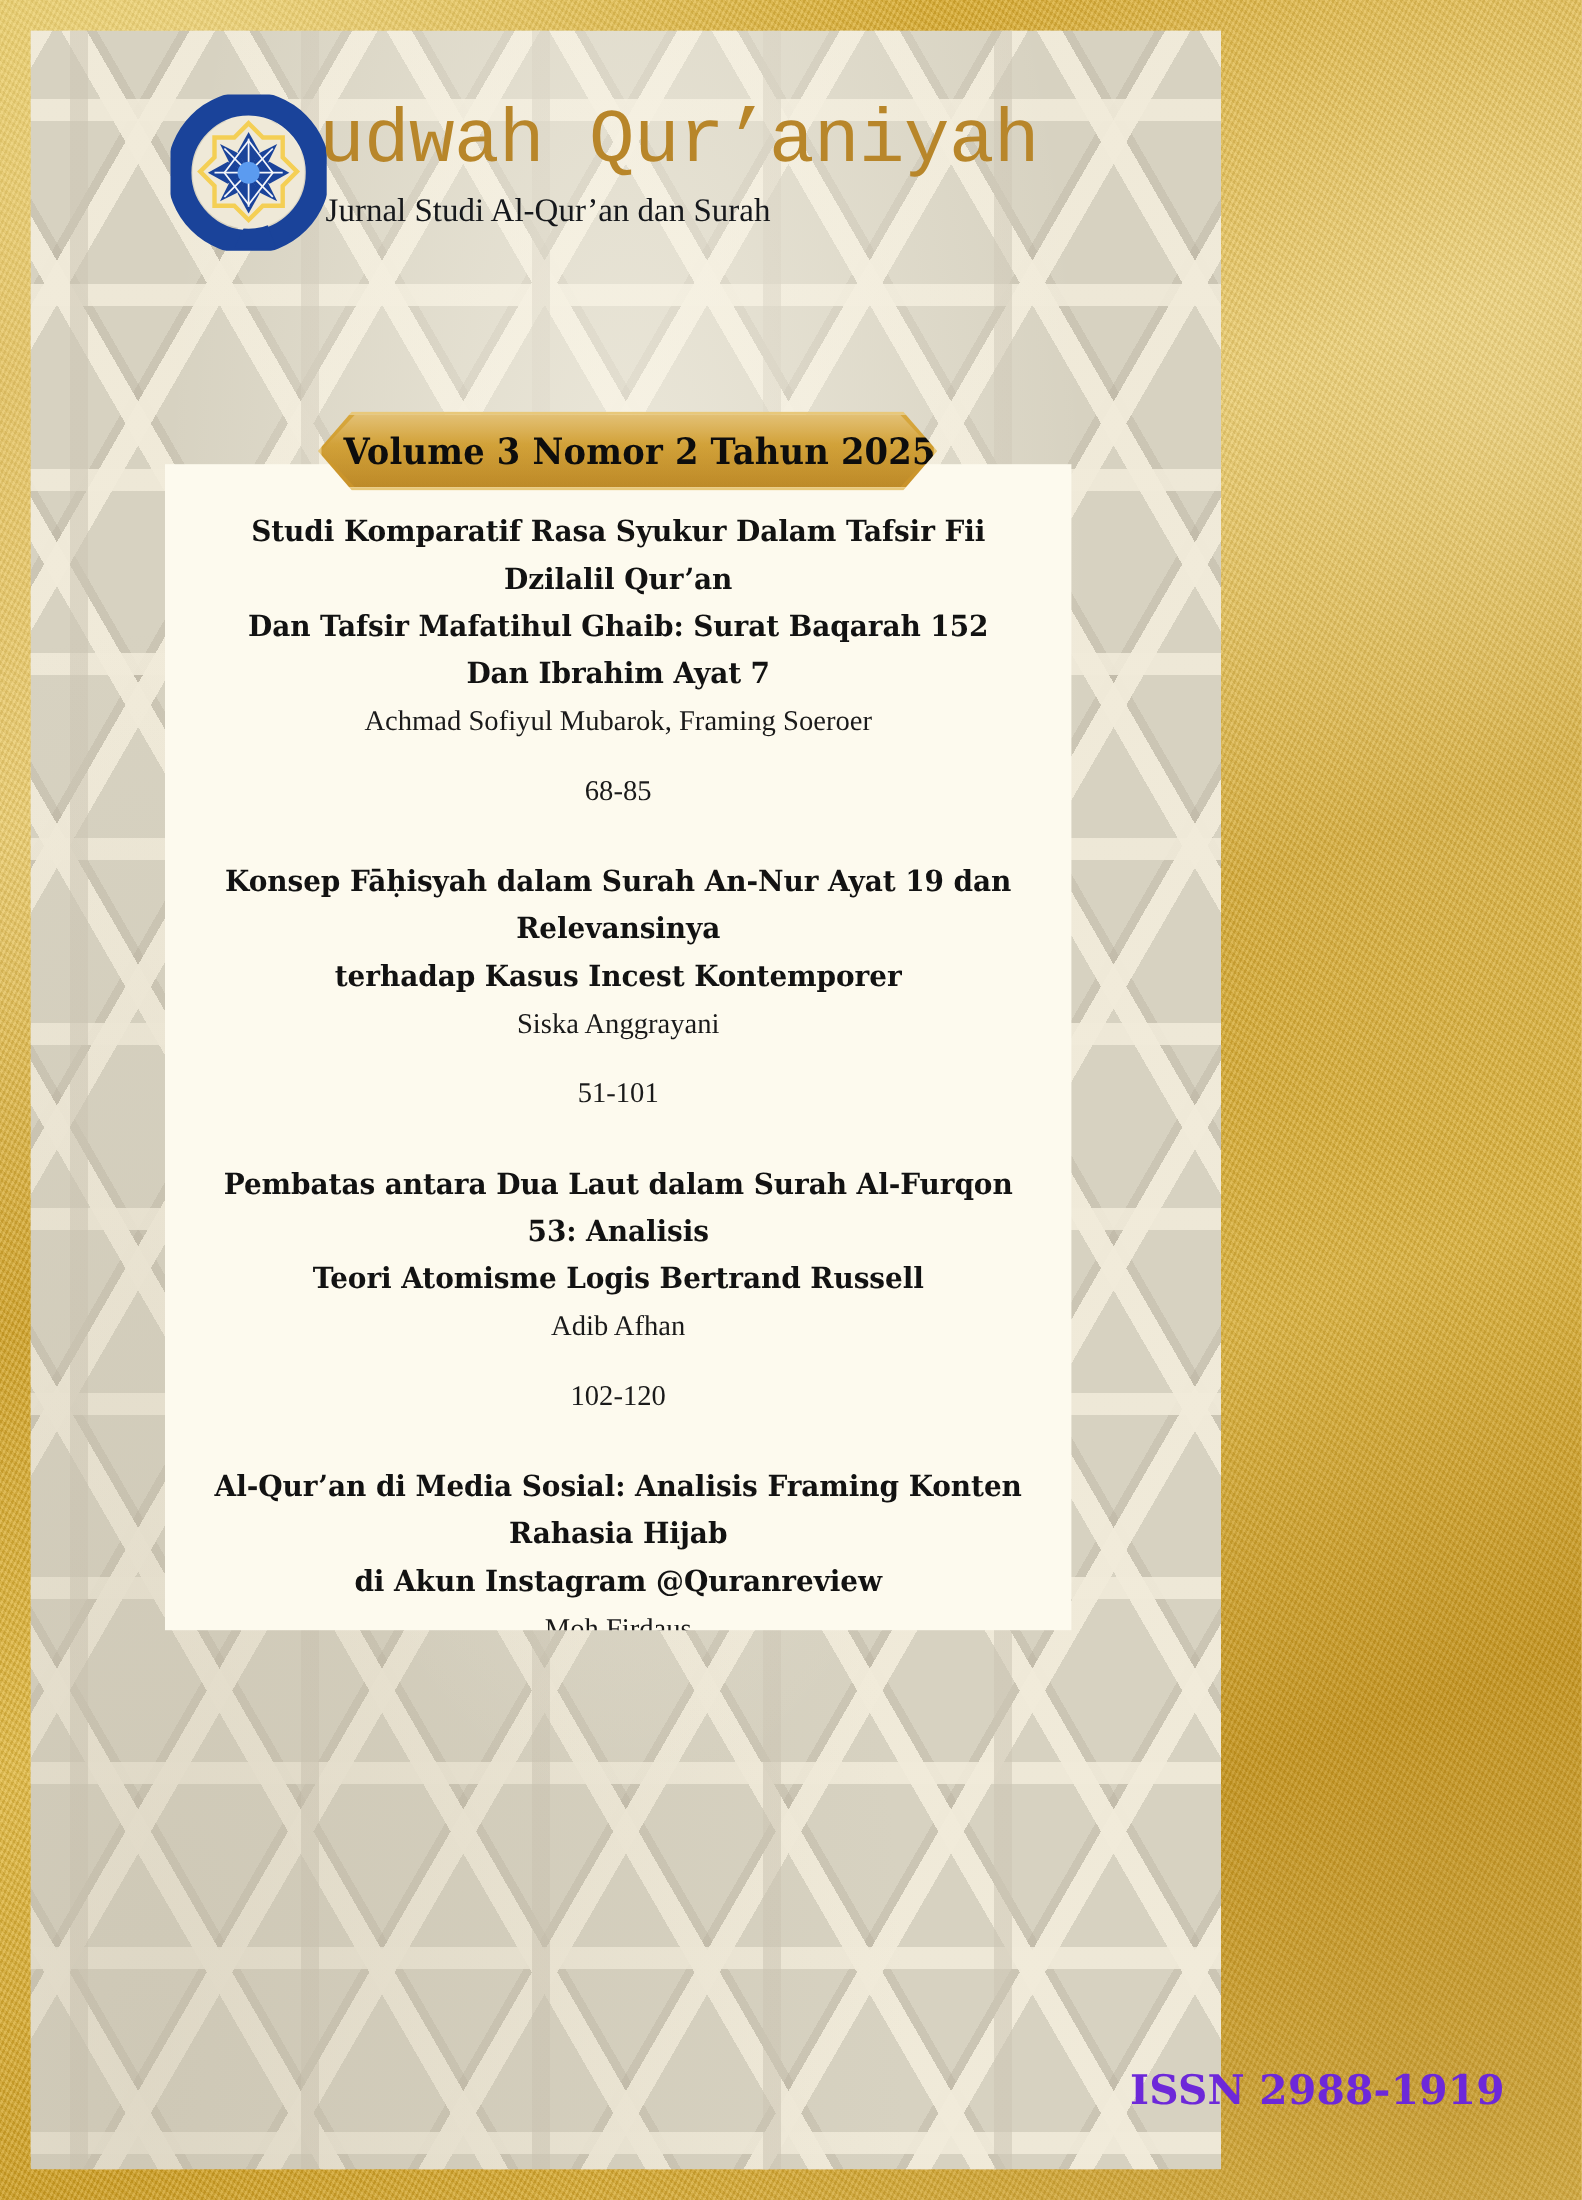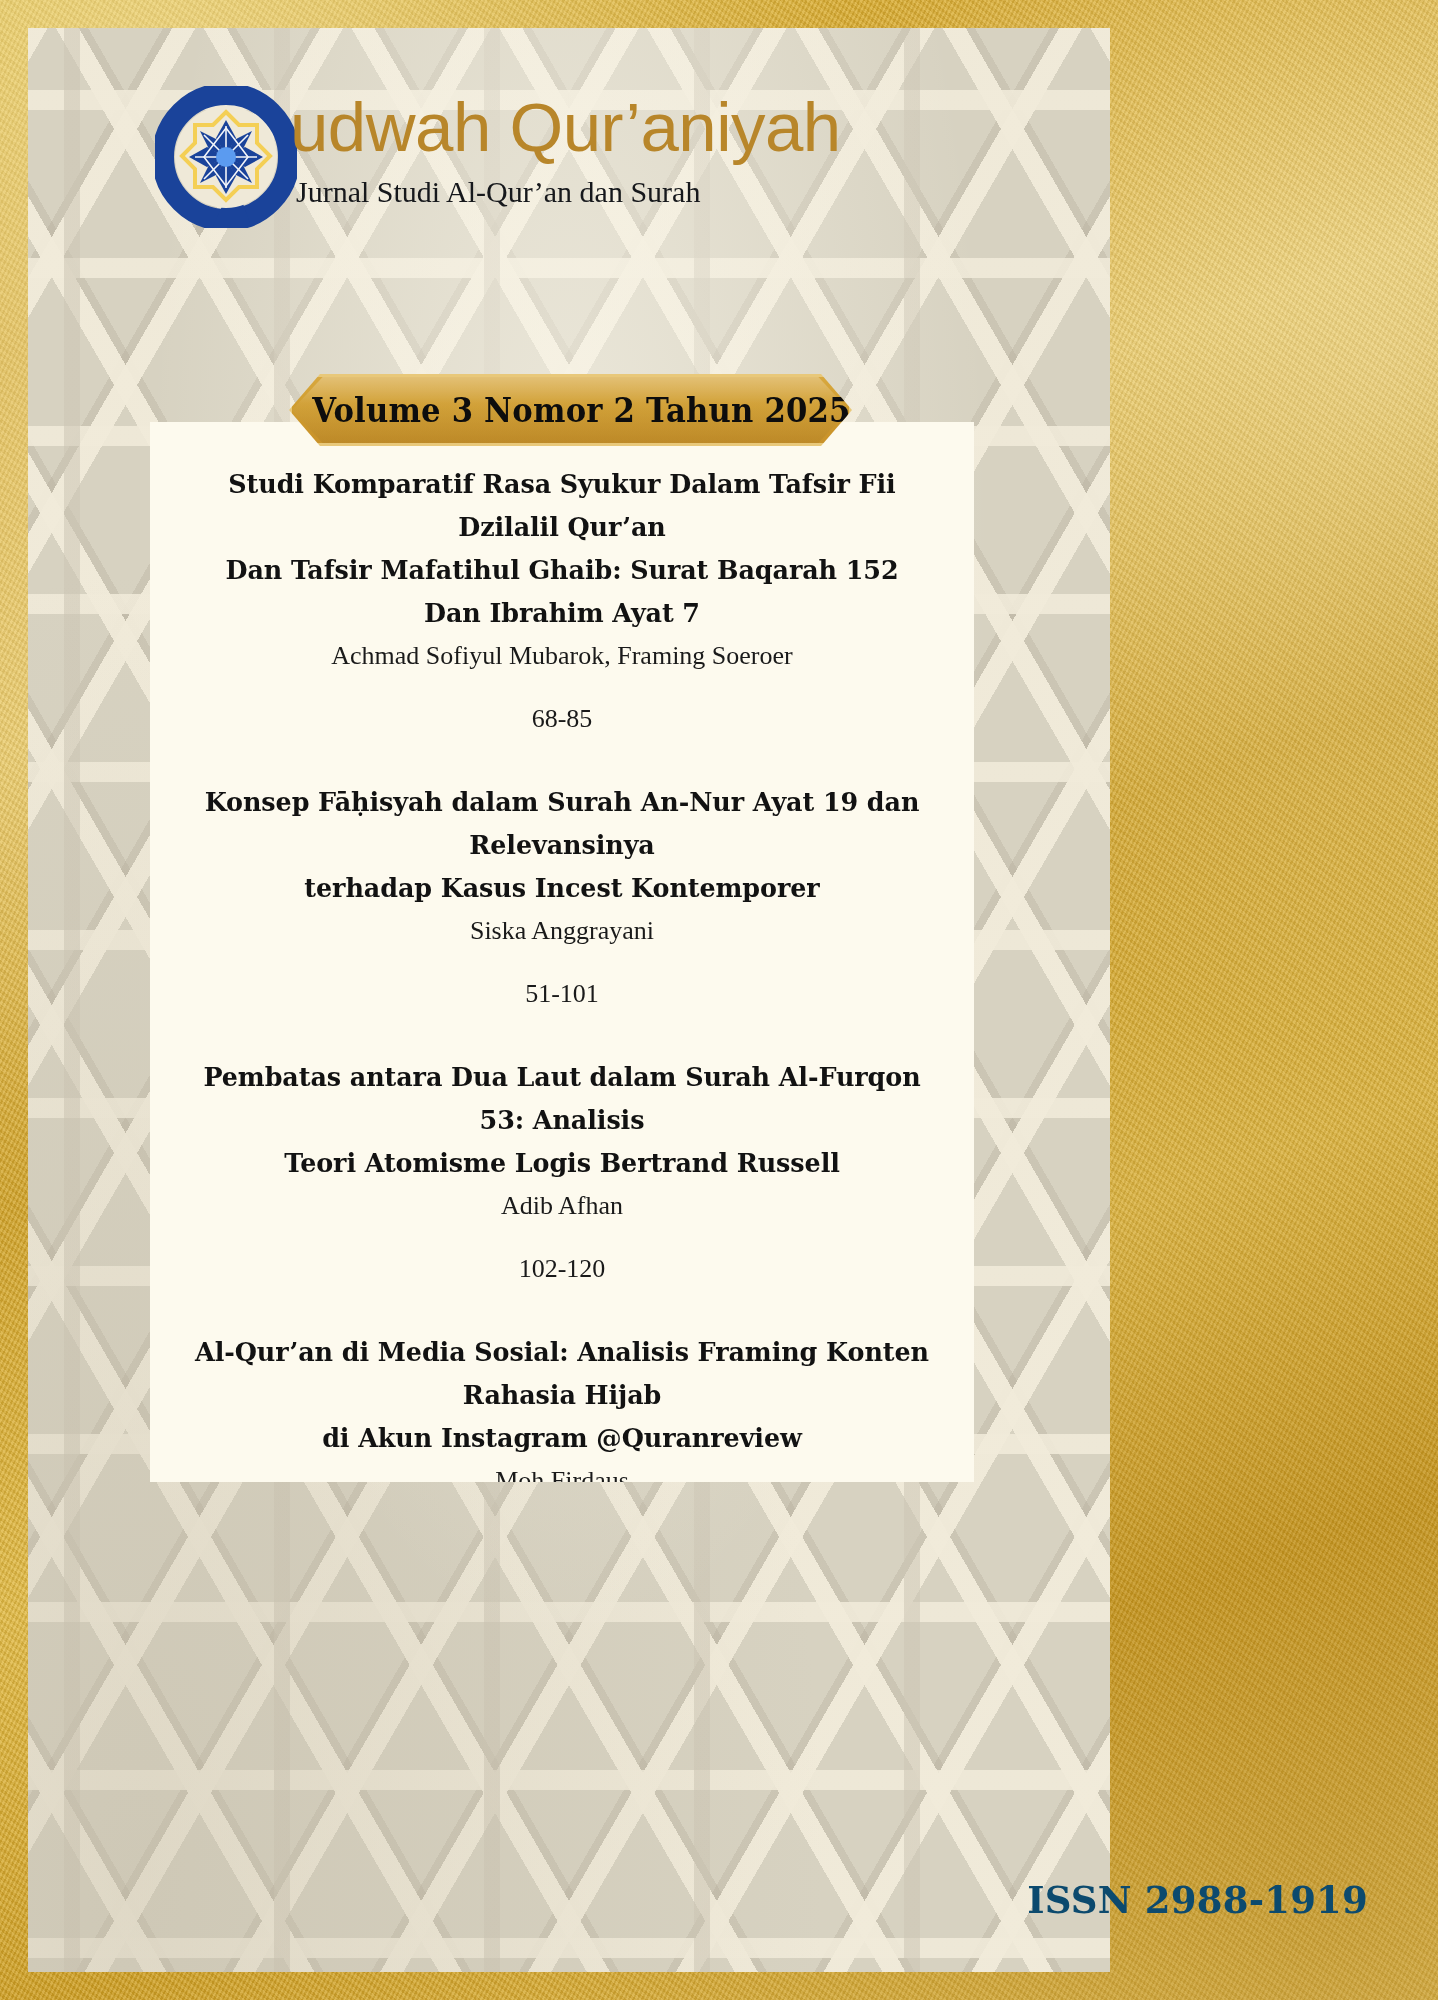--- a/index.html
+++ b/index.html
@@ -128,21 +128,21 @@
     width: 142px;
     height: 142px;
   }
   .journal-titles {
     position: absolute;
     left: 290px;
     top: 0;
     width: 760px;
   }
   .journal-title {
-    font-family: Liberation Sans, sans-serif;
+    font-family: Liberation Mono, monospace;
     font-size: 69px;
     line-height: 84px;
     font-weight: 400;
     color: #b8862a;
     letter-spacing: -0.5px;
     white-space: nowrap;
   }
   .journal-subtitle {
     font-family: "Liberation Serif", serif;
     font-size: 30px;
@@ -242,21 +242,21 @@
   }
 
   
   .issn {
     position: absolute;
     right: 70px;
     bottom: 78px;
     font-family: "DejaVu Serif", "Liberation Serif", serif;
     font-size: 37px;
     font-weight: 700;
-    color: #0c4a6e;
+    color: #6d28d9;
     letter-spacing: 0.2px;
     z-index: 4;
   }
 </style>
 </head>
 <body>
 
 <div class="cover">
 
   <div class="gold-frame"></div>

